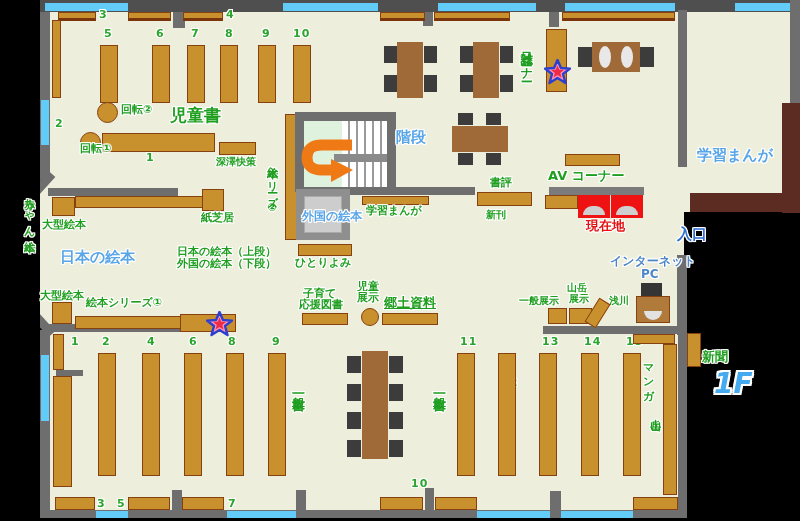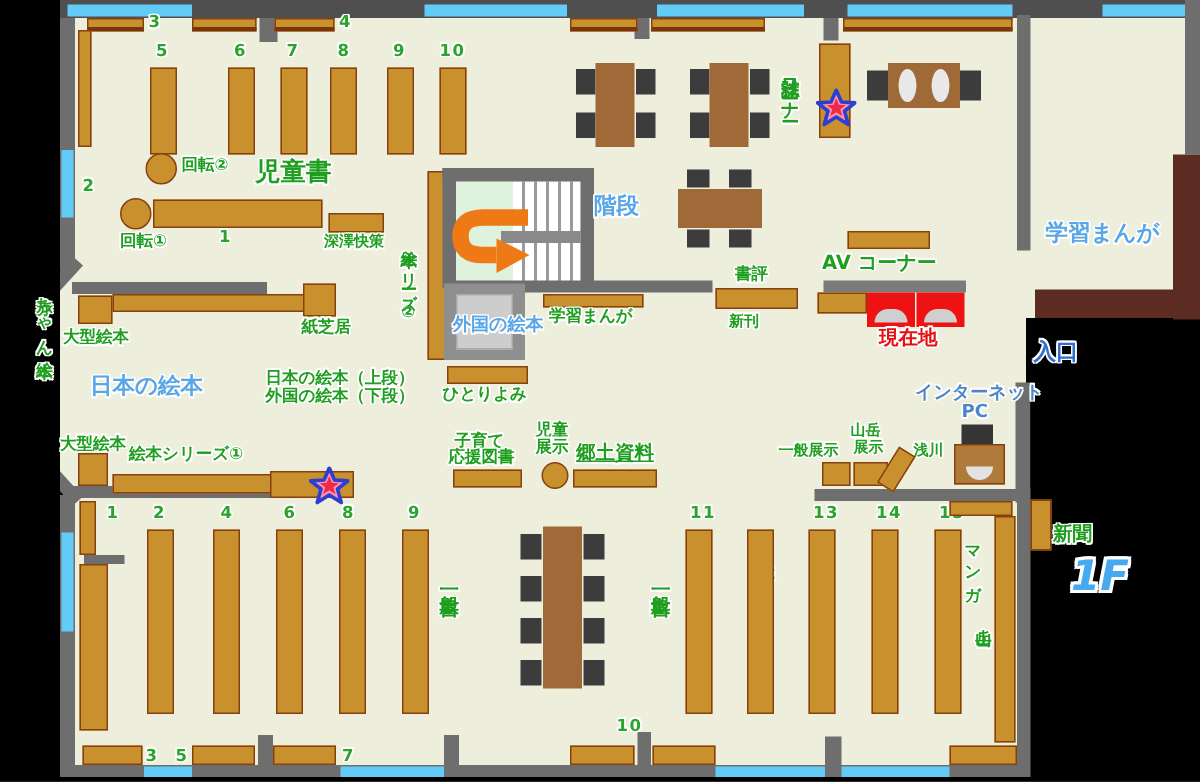--- a/index.html
+++ b/index.html
@@ -118,21 +118,21 @@
 
   <div class="shelf" style="left:52px;top:20px;width:9px;height:78px;"></div>
   <div class="lbl num" style="left:55px;top:118px;">2</div>
 
   <div class="shelf circ" style="left:97px;top:102px;width:21px;height:21px;"></div>
   <div class="lbl" style="left:121px;top:104px;">回転②</div>
   <div class="lbl" style="left:170px;top:106px;font-size:17px;">児童書</div>
   <div class="shelf circ" style="left:80px;top:132px;width:21px;height:21px;"></div>
   <div class="shelf" style="left:102px;top:133px;width:113px;height:19px;"></div>
   <div class="lbl num" style="left:146px;top:152px;">1</div>
-  <div class="lbl" style="left:80px;top:155px;">回転①</div>
+  <div class="lbl" style="left:80px;top:143px;">回転①</div>
   <div class="shelf" style="left:219px;top:142px;width:37px;height:13px;"></div>
   <div class="lbl" style="left:216px;top:156px;font-size:10px;">深澤快策</div>
 
   <div class="shelf" style="left:285px;top:114px;width:12px;height:126px;"></div>
   <div class="lbl vert" style="left:265px;top:158px;font-size:11px;">絵本シリーズ②</div>
 
   <div class="shelf" style="left:546px;top:29px;width:21px;height:63px;"></div>
   <div class="lbl vert" style="left:519px;top:42px;font-size:12px;">雑誌コーナー</div>
 
   <div class="chair" style="left:578px;top:47px;width:14px;height:20px;"></div>
@@ -193,21 +193,21 @@
   <div class="shelf" style="left:545px;top:195px;width:33px;height:14px;"></div>
   <div class="redbox" style="left:578px;top:195px;width:32px;height:23px;"></div>
   <div class="redbox" style="left:611px;top:195px;width:32px;height:23px;"></div>
   <div class="dome" style="left:583px;top:206px;width:22px;height:9px;"></div>
   <div class="dome" style="left:616px;top:206px;width:22px;height:9px;"></div>
   <div class="lbl red-t" style="left:586px;top:219px;font-size:13px;">現在地</div>
 
   <div class="lbl blue" style="left:697px;top:147px;font-size:15px;">学習まんが</div>
   <div class="counterblk" style="left:782px;top:103px;width:18px;height:110px;"></div>
   <div class="counterblk" style="left:690px;top:193px;width:110px;height:19px;"></div>
-  <div class="lbl deepblue" style="left:677px;top:226px;font-size:15px;margin-left:12px;">入口</div>
+  <div class="lbl deepblue" style="left:677px;top:226px;font-size:15px;">入口</div>
 
   <div class="lbl steel" style="left:610px;top:255px;font-size:12px;">インターネット</div>
   <div class="lbl steel" style="left:641px;top:268px;font-size:12px;">PC</div>
   <div class="pcmon" style="left:641px;top:283px;width:21px;height:14px;"></div>
   <div class="tbl" style="left:636px;top:296px;width:34px;height:27px;background:#b07a3a;border:1px solid #87400f;box-sizing:border-box;"></div>
   <div class="pcdome" style="left:644px;top:311px;width:18px;height:9px;"></div>
 
   <div class="lbl" style="left:519px;top:295px;font-size:10px;">一般展示</div>
   <div class="lbl" style="left:567px;top:282px;font-size:10px;">山岳</div>
   <div class="lbl" style="left:569px;top:293px;font-size:10px;">展示</div>

